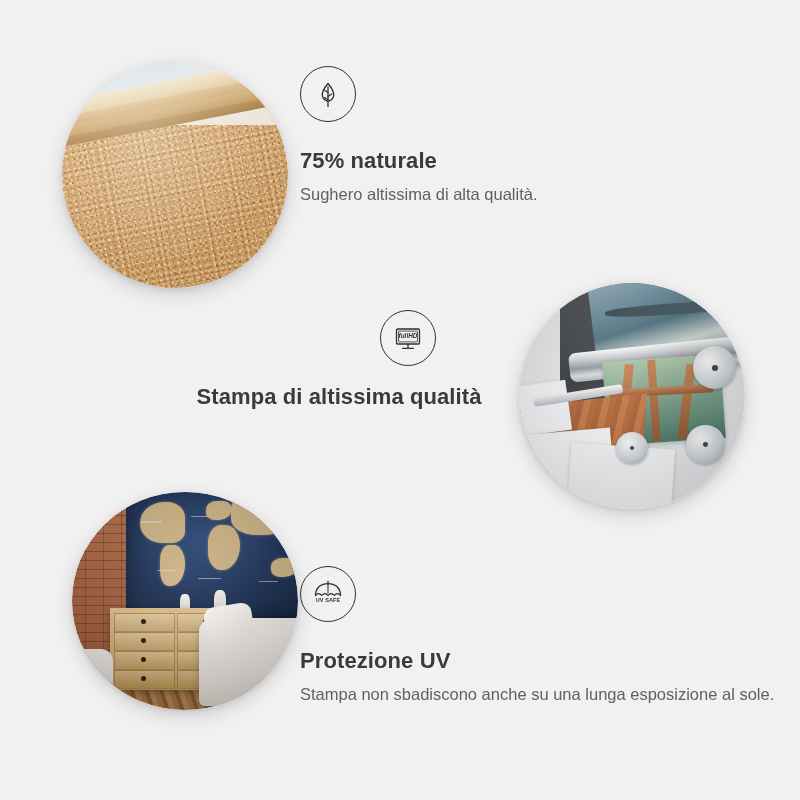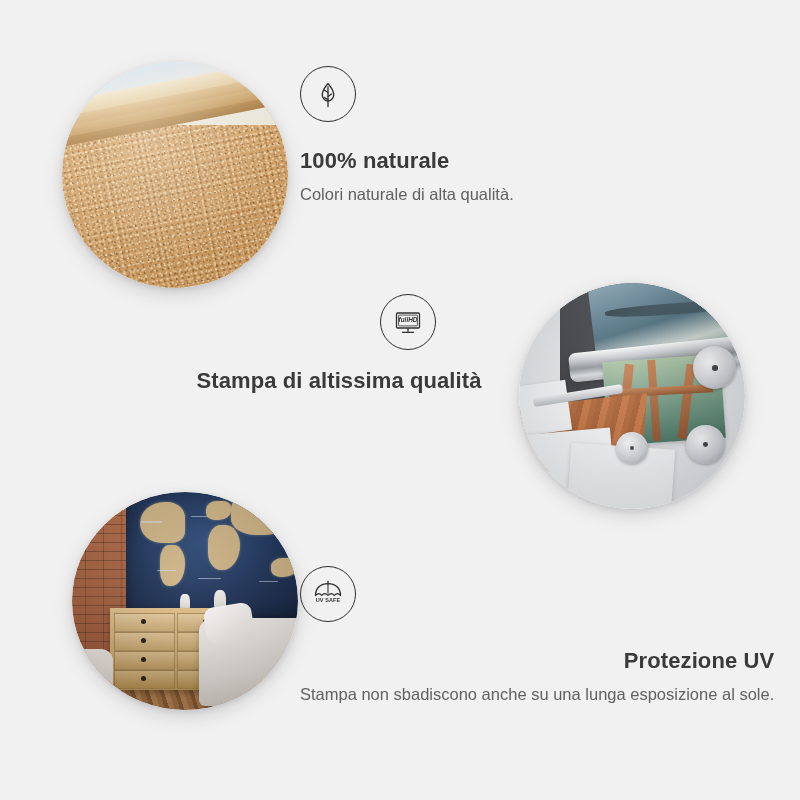--- a/index.html
+++ b/index.html
@@ -223,26 +223,26 @@
     font-size: 16.5px;
     color: #616161;
     margin: 0;
     line-height: 1.42;
   }
 
   #feature-natural { left: 300px; top: 66px; text-align: left; }
   #feature-natural .feat-title { margin-top: 26px; }
   #feature-natural .feat-desc  { margin-top: 9px; }
 
-  #feature-print { left: 186px; top: 294px; width: 306px; text-align: center; }
+  #feature-print { left: 186px; top: 310px; width: 306px; text-align: center; }
   #feature-print .feat-icon { margin: 0 0 0 auto; margin-right: 56px; }
   #feature-print .feat-title { margin-top: 18px; text-align: center; }
   #feature-print .feat-desc  { margin-top: 8px; text-align: center; }
 
-  #feature-uv { left: 300px; top: 566px; text-align: right; }
+  #feature-uv { left: 300px; top: 566px; text-align: left; }
   #feature-uv .feat-title { margin-top: 26px; }
   #feature-uv .feat-desc  { margin-top: 9px; }
 </style>
 </head>
 <body>
 
 <div class="stage">
 
   <div class="photo" id="photo-cork">
     <div class="inner">
@@ -323,22 +323,22 @@
   <div class="feature" id="feature-natural">
     <div class="feat-icon">
       <svg width="34" height="34" viewBox="0 0 34 34" aria-hidden="true">
         <path d="M17 6.5 C 11 13.5, 10 19, 13.2 22.3 C 15.4 24.6, 18.6 24.6, 20.8 22.3 C 24 19, 23 13.5, 17 6.5 Z" fill="none" stroke="#2f2f2f" stroke-width="1.3" stroke-linejoin="round"></path>
         <line x1="17" y1="10" x2="17" y2="29.5" stroke="#2f2f2f" stroke-width="1.3" stroke-linecap="round"></line>
         <line x1="17" y1="15.5" x2="13.3" y2="13" stroke="#2f2f2f" stroke-width="1.2" stroke-linecap="round"></line>
         <line x1="17" y1="19.5" x2="20.6" y2="17" stroke="#2f2f2f" stroke-width="1.2" stroke-linecap="round"></line>
         <line x1="17" y1="22.8" x2="13.6" y2="20.4" stroke="#2f2f2f" stroke-width="1.2" stroke-linecap="round"></line>
       </svg>
     </div>
-    <p class="feat-title">100% naturale</p>
-    <p class="feat-desc">Colori naturale di alta qualità.</p>
+    <p class="feat-title">75% naturale</p>
+    <p class="feat-desc">Sughero altissima di alta qualità.</p>
   </div>
 
   <div class="feature" id="feature-print">
     <div class="feat-icon">
       <svg width="36" height="36" viewBox="0 0 36 36" aria-hidden="true">
         <rect x="6.5" y="9" width="23" height="15" rx="1.2" fill="none" stroke="#2f2f2f" stroke-width="1.3"></rect>
         <rect x="8.6" y="11.1" width="18.8" height="10.8" rx="0.6" fill="none" stroke="#2f2f2f" stroke-width="0.8"></rect>
         <line x1="18" y1="24" x2="18" y2="28.2" stroke="#2f2f2f" stroke-width="1.3"></line>
         <line x1="12.5" y1="28.3" x2="23.5" y2="28.3" stroke="#2f2f2f" stroke-width="1.3" stroke-linecap="round"></line>
         <text x="18" y="18.4" font-family="'Liberation Sans',sans-serif" font-size="6.4" font-style="italic" font-weight="bold" fill="#2f2f2f" text-anchor="middle">fullHD</text>

